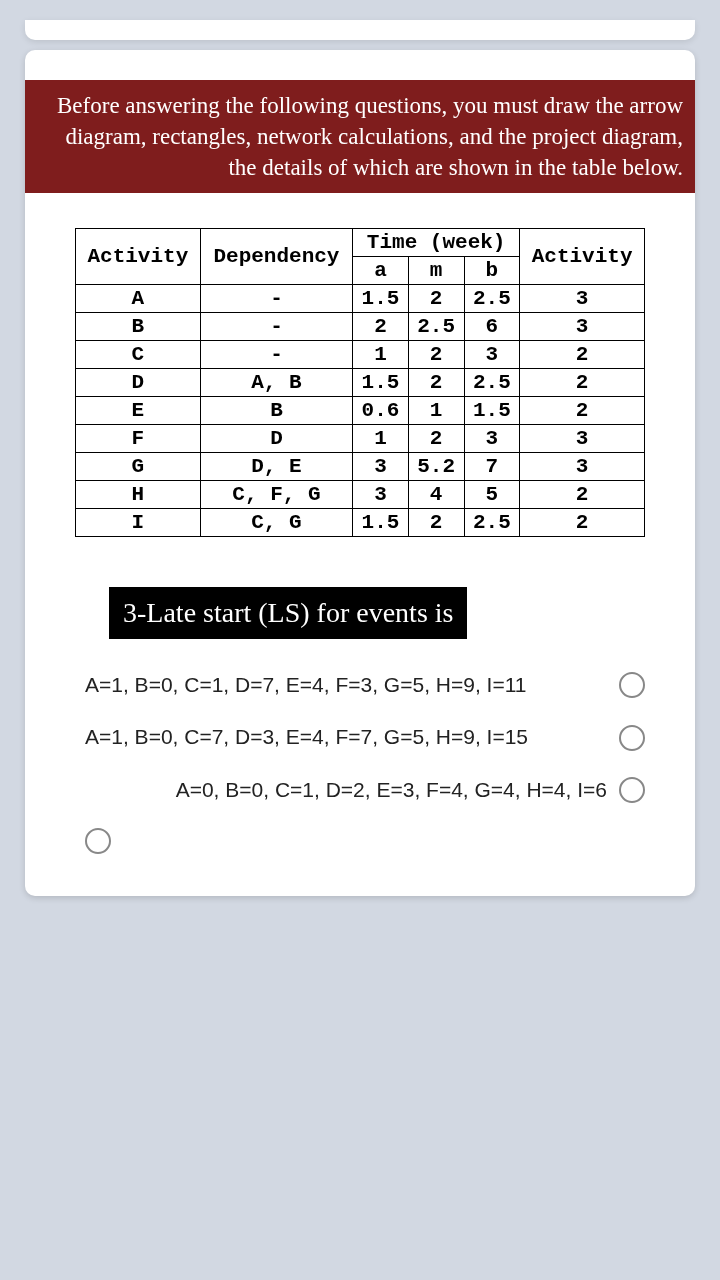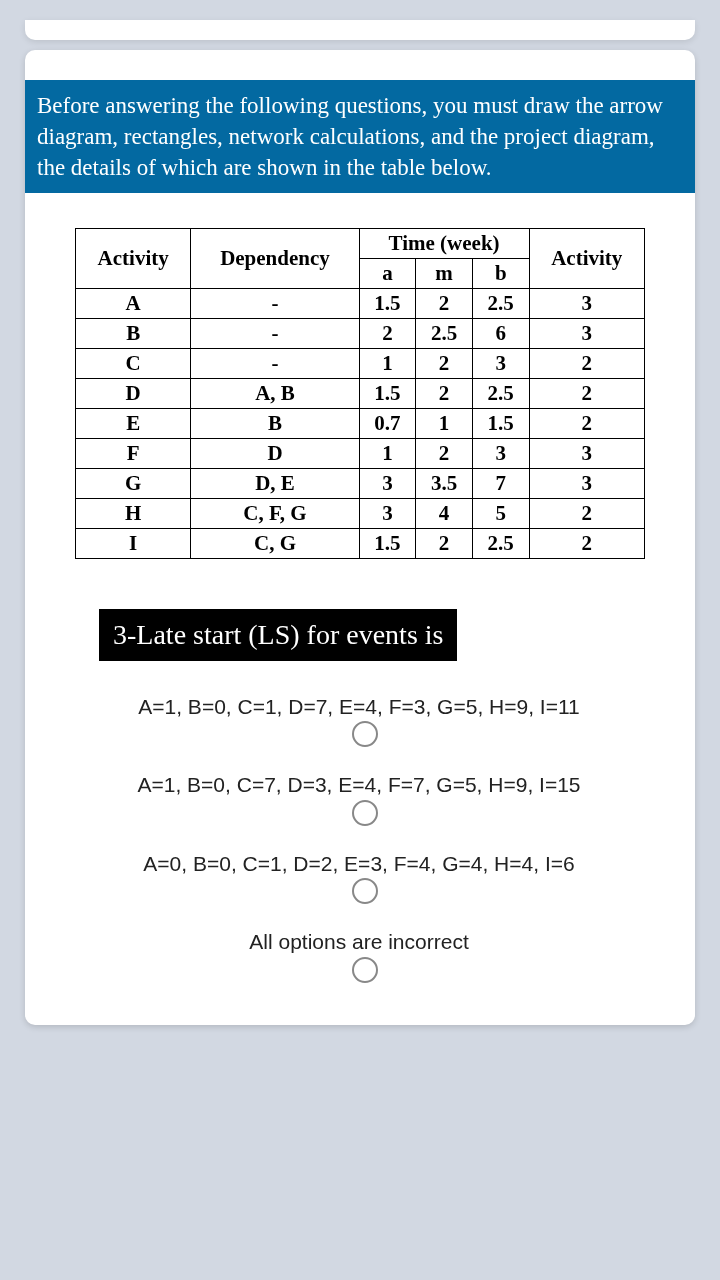--- a/index.html
+++ b/index.html
@@ -12,36 +12,36 @@
       overflow: hidden;
     }
     .outer {
       background: #fff;
       margin: 10px 25px 0 25px;
       border-radius: 10px;
       padding-top: 30px;
       box-shadow: 0 2px 6px rgba(0,0,0,0.15);
     }
     .intro {
-      background: #0369a1;
+      background: #7f1d1d;
       color: #fff;
       font-family: "Times New Roman", serif;
       font-size: 23px;
       line-height: 1.35;
       padding: 10px 12px;
       margin: 0 0 0 0;
-      text-align: left;
+      text-align: right;
     }
     .table-wrap {
       padding: 35px 50px 20px 50px;
     }
     table.data {
       border-collapse: collapse;
       width: 100%;
-      font-family: Liberation Serif, serif;
+      font-family: Liberation Mono, monospace;
       font-size: 21px;
       background: #fff;
     }
     table.data th, table.data td {
       border: 1.5px solid #000;
       text-align: center;
       font-weight: bold;
       padding: 2px 6px;
       height: 28px;
     }
@@ -51,39 +51,38 @@
     .question-wrap {
       padding: 0 40px 30px 40px;
     }
     .qtitle {
       background: #000;
       color: #fff;
       font-family: "Times New Roman", serif;
       font-size: 28px;
       padding: 10px 14px;
       display: inline-block;
-      margin: 30px 0 20px 34px;
+      margin: 30px 0 20px 44px;
     }
     .option {
       display: flex;
       align-items: center;
       justify-content: space-between;
       padding: 12px 10px 12px 20px;
       font-family: Arial, sans-serif;
       font-size: 21px;
       color: #222;
       line-height: 1.35;
-      flex-direction: column;
     }
     .option .txt {
       flex: 1;
       padding-right: 12px;
     }
     .option.right .txt {
-      text-align: center;
+      text-align: right;
     }
     .radio {
       width: 26px;
       height: 26px;
       flex: 0 0 26px;
       border: 2.5px solid #888;
       border-radius: 50%;
       background: #fff;
     }
     .top-curve {
@@ -146,38 +145,38 @@
             <td>D</td>
             <td>A, B</td>
             <td>1.5</td>
             <td>2</td>
             <td>2.5</td>
             <td>2</td>
           </tr>
           <tr>
             <td>E</td>
             <td>B</td>
-            <td>0.7</td>
+            <td>0.6</td>
             <td>1</td>
             <td>1.5</td>
             <td>2</td>
           </tr>
           <tr>
             <td>F</td>
             <td>D</td>
             <td>1</td>
             <td>2</td>
             <td>3</td>
             <td>3</td>
           </tr>
           <tr>
             <td>G</td>
             <td>D, E</td>
             <td>3</td>
-            <td>3.5</td>
+            <td>5.2</td>
             <td>7</td>
             <td>3</td>
           </tr>
           <tr>
             <td>H</td>
             <td>C, F, G</td>
             <td>3</td>
             <td>4</td>
             <td>5</td>
             <td>2</td>
@@ -203,18 +202,17 @@
         </div>
         <div class="option">
           <div class="txt">A=1, B=0, C=7, D=3, E=4, F=7, G=5, H=9, I=15</div>
           <div class="radio"></div>
         </div>
         <div class="option right">
           <div class="txt">A=0, B=0, C=1, D=2, E=3, F=4, G=4, H=4, I=6</div>
           <div class="radio"></div>
         </div>
         <div class="option right">
-          <div class="txt">All options are incorrect</div>
           <div class="radio"></div>
         </div>
       </div>
   </div>
 </div>
 
 </body></html>

